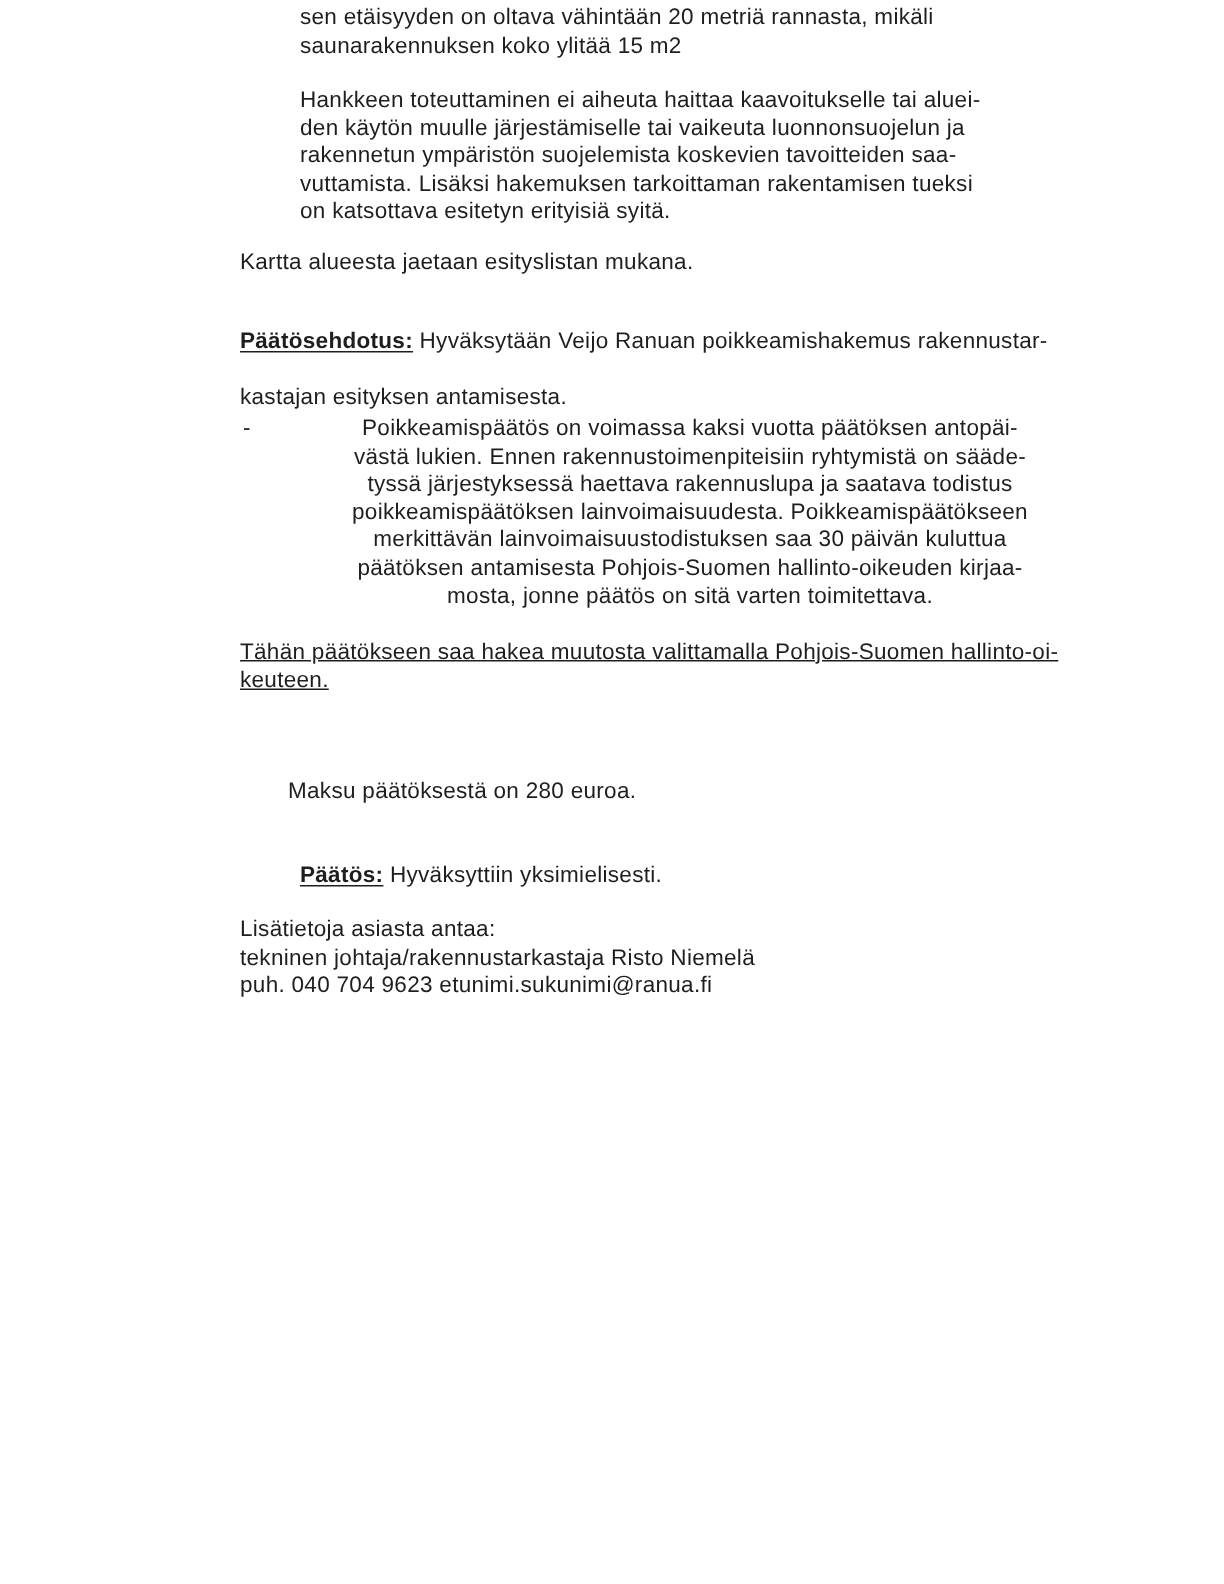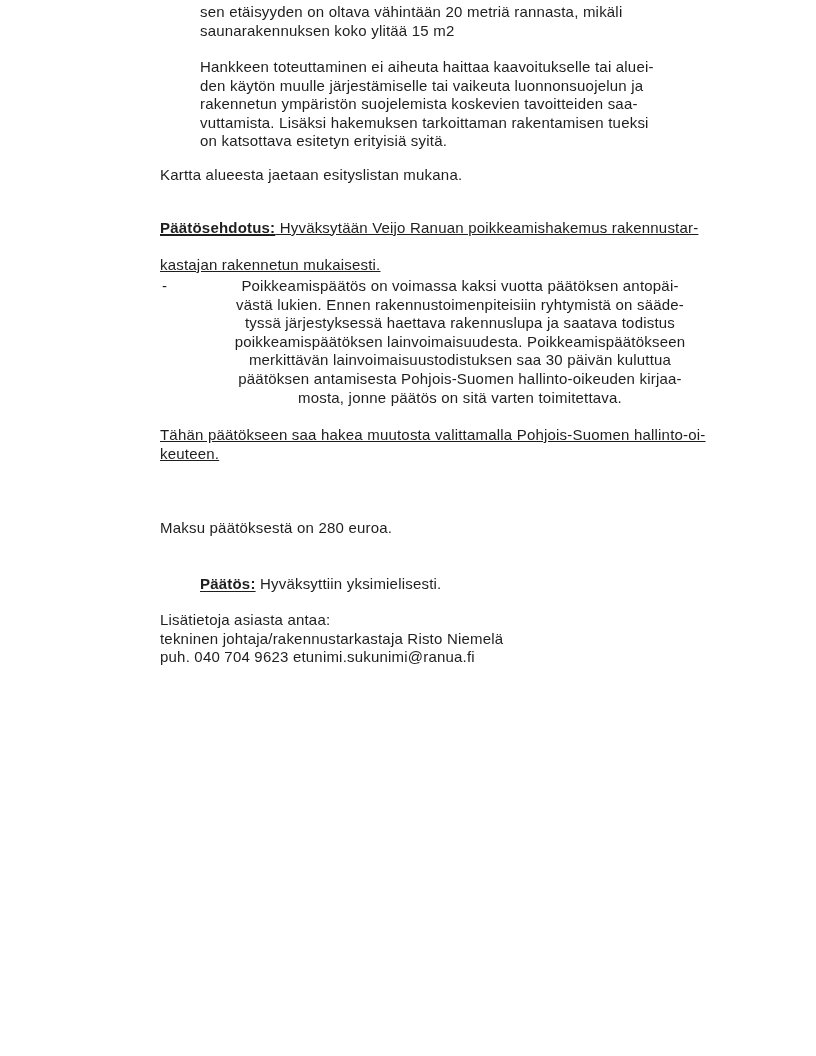--- a/index.html
+++ b/index.html
@@ -41,41 +41,41 @@
 saunarakennuksen koko ylitää 15 m2</div>
 
   <div class="block lvl1" style="top: 166px;">Kartta alueesta jaetaan esityslistan mukana.</div>
 
   <div class="block lvl2" style="top: 58px;">Hankkeen toteuttaminen ei aiheuta haittaa kaavoitukselle tai aluei-
 den käytön muulle järjestämiselle tai vaikeuta luonnonsuojelun ja
 rakennetun ympäristön suojelemista koskevien tavoitteiden saa-
 vuttamista. Lisäksi hakemuksen tarkoittaman rakentamisen tueksi
 on katsottava esitetyn erityisiä syitä.</div>
 
-  <div class="block lvl1" style="top: 200px; text-decoration: underline;">
+  <div class="block lvl1" style="top: 200px;">
     <div class="line"><span class="heading-label">Päätösehdotus:</span><span> Hyväksytään Veijo Ranuan poikkeamishakemus rakennustar-</span></div>
-    <div class="line">kastajan rakennetun mukaisesti.</div>
+    <div class="line">kastajan esityksen antamisesta.</div>
   </div>
 
   <div class="bullet-item" style="top: 277px;">
     <span class="bullet-marker">-</span>
     <div class="bullet-text">Poikkeamispäätös on voimassa kaksi vuotta päätöksen antopäi-
 västä lukien. Ennen rakennustoimenpiteisiin ryhtymistä on sääde-
 tyssä järjestyksessä haettava rakennuslupa ja saatava todistus
 poikkeamispäätöksen lainvoimaisuudesta. Poikkeamispäätökseen
 merkittävän lainvoimaisuustodistuksen saa 30 päivän kuluttua
 päätöksen antamisesta Pohjois-Suomen hallinto-oikeuden kirjaa-
 mosta, jonne päätös on sitä varten toimitettava.</div>
   </div>
 
   <div class="block lvl1" style="top: 426px; text-decoration: underline;">Tähän päätökseen saa hakea muutosta valittamalla Pohjois-Suomen hallinto-oi-
 keuteen.</div>
 
 
-  <div class="block lvl1" style="top: 519px;">Maksu päätöksestä on 280 euroa.</div>
+  <div class="block lvl1" style="top: 519px; margin-left: 32px;">Maksu päätöksestä on 280 euroa.</div>
 
   <div class="block lvl1" style="top: 556px; margin-left: 40px;">
     <div class="line"><span class="heading-label">Päätös:</span><span> Hyväksyttiin yksimielisesti.</span></div>
   </div>
 
   <div class="block lvl1" style="top: 611px;">Lisätietoja asiasta antaa:
 tekninen johtaja/rakennustarkastaja Risto Niemelä
 puh. 040 704 9623 etunimi.sukunimi@ranua.fi</div>
 
 </div>

